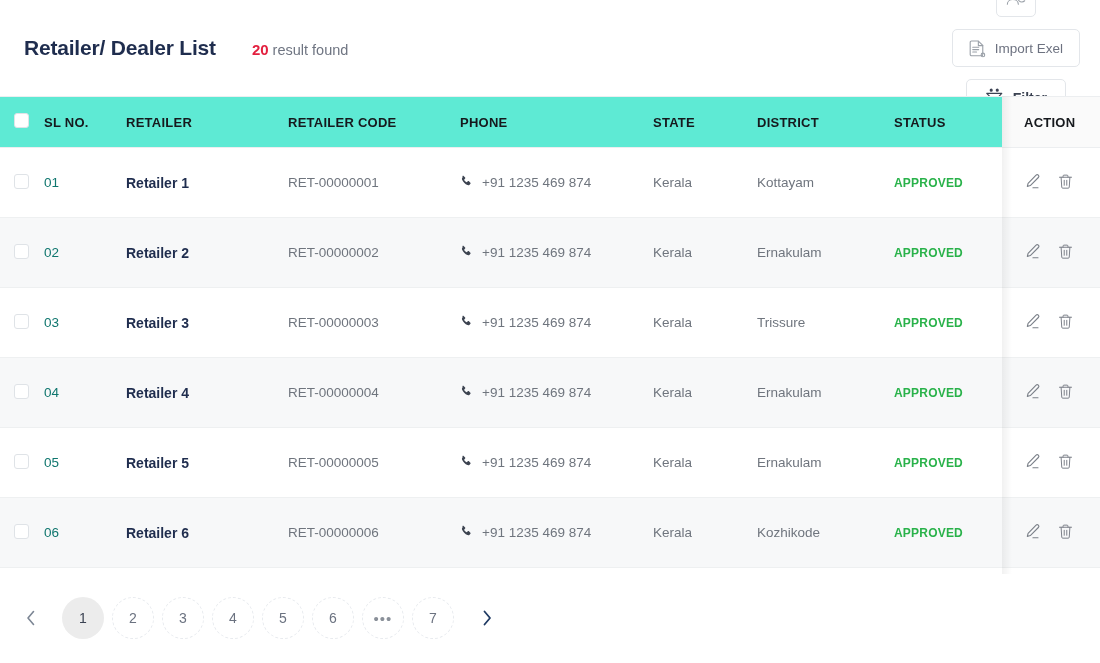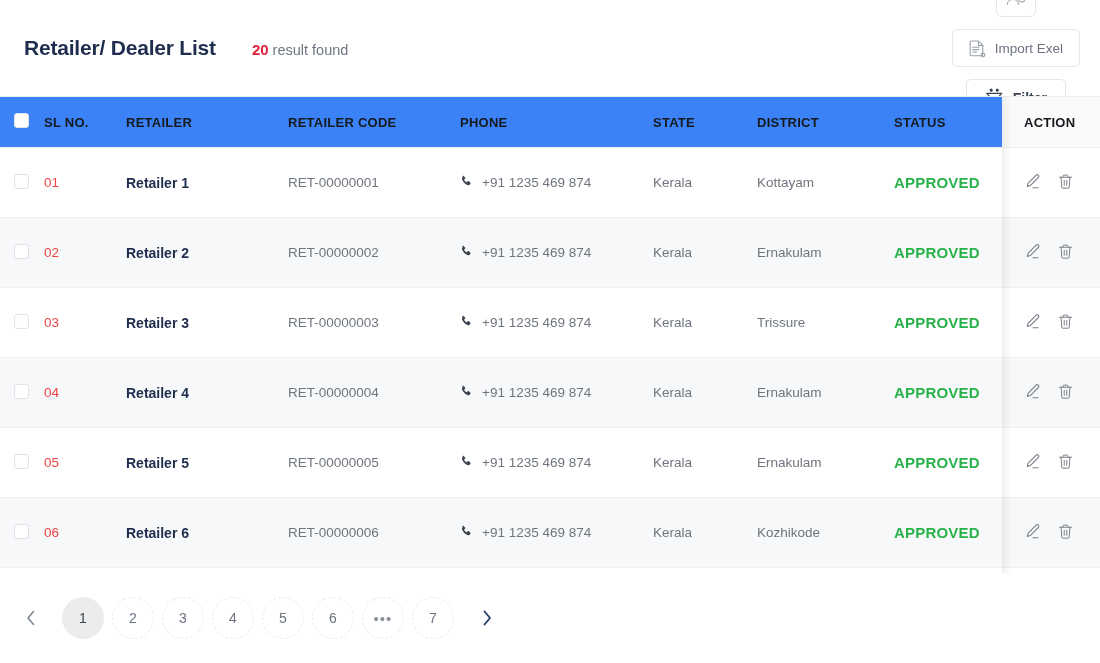--- a/index.html
+++ b/index.html
@@ -140,21 +140,21 @@
   col.c-name  { width: 162px; }
   col.c-code  { width: 172px; }
   col.c-phone { width: 193px; }
   col.c-state { width: 104px; }
   col.c-dist  { width: 137px; }
   col.c-status{ width: 116px; }
   col.c-act   { width: 98px; }
 
   thead th {
     height: 50px;
-    background: #3b82f6;
+    background: #5eead4;
     font-size: 13px;
     font-weight: bold;
     letter-spacing: 0.25px;
     color: #16191d;
     border-top: 1px solid #eceef0;
     border-bottom: 1px solid #eceef0;
     white-space: nowrap;
   }
   thead th.th-action {
     background: #fafafa;
@@ -163,30 +163,30 @@
   tbody td {
     height: 69px;
     font-size: 13.5px;
     color: #6f757e;
     border-bottom: 1px solid #eef0f1;
     white-space: nowrap;
   }
   tr.row-alt td { background: #f7f8f9; }
   tr.row-norm td { background: #ffffff; }
 
-  td.cell-sl { color: #ef4444; margin-left: 40px; }
+  td.cell-sl { color: #0f766e; margin-left: 40px; }
   td.cell-name {
     color: #1f2d4e;
     font-weight: bold;
     font-size: 14px;
   }
   td.cell-status {
     color: #29b24a;
     font-weight: bold;
-    font-size: 15px;
+    font-size: 12px;
     letter-spacing: 0.2px;
     margin-left: 27px;
   }
 
   .pad-l8  { padding-left: 8px !important; }
   .pad-l14 { padding-left: 14px !important; }
   .pad-l22 { padding-left: 22px !important; }
 
   .chk {
     width: 15px;

